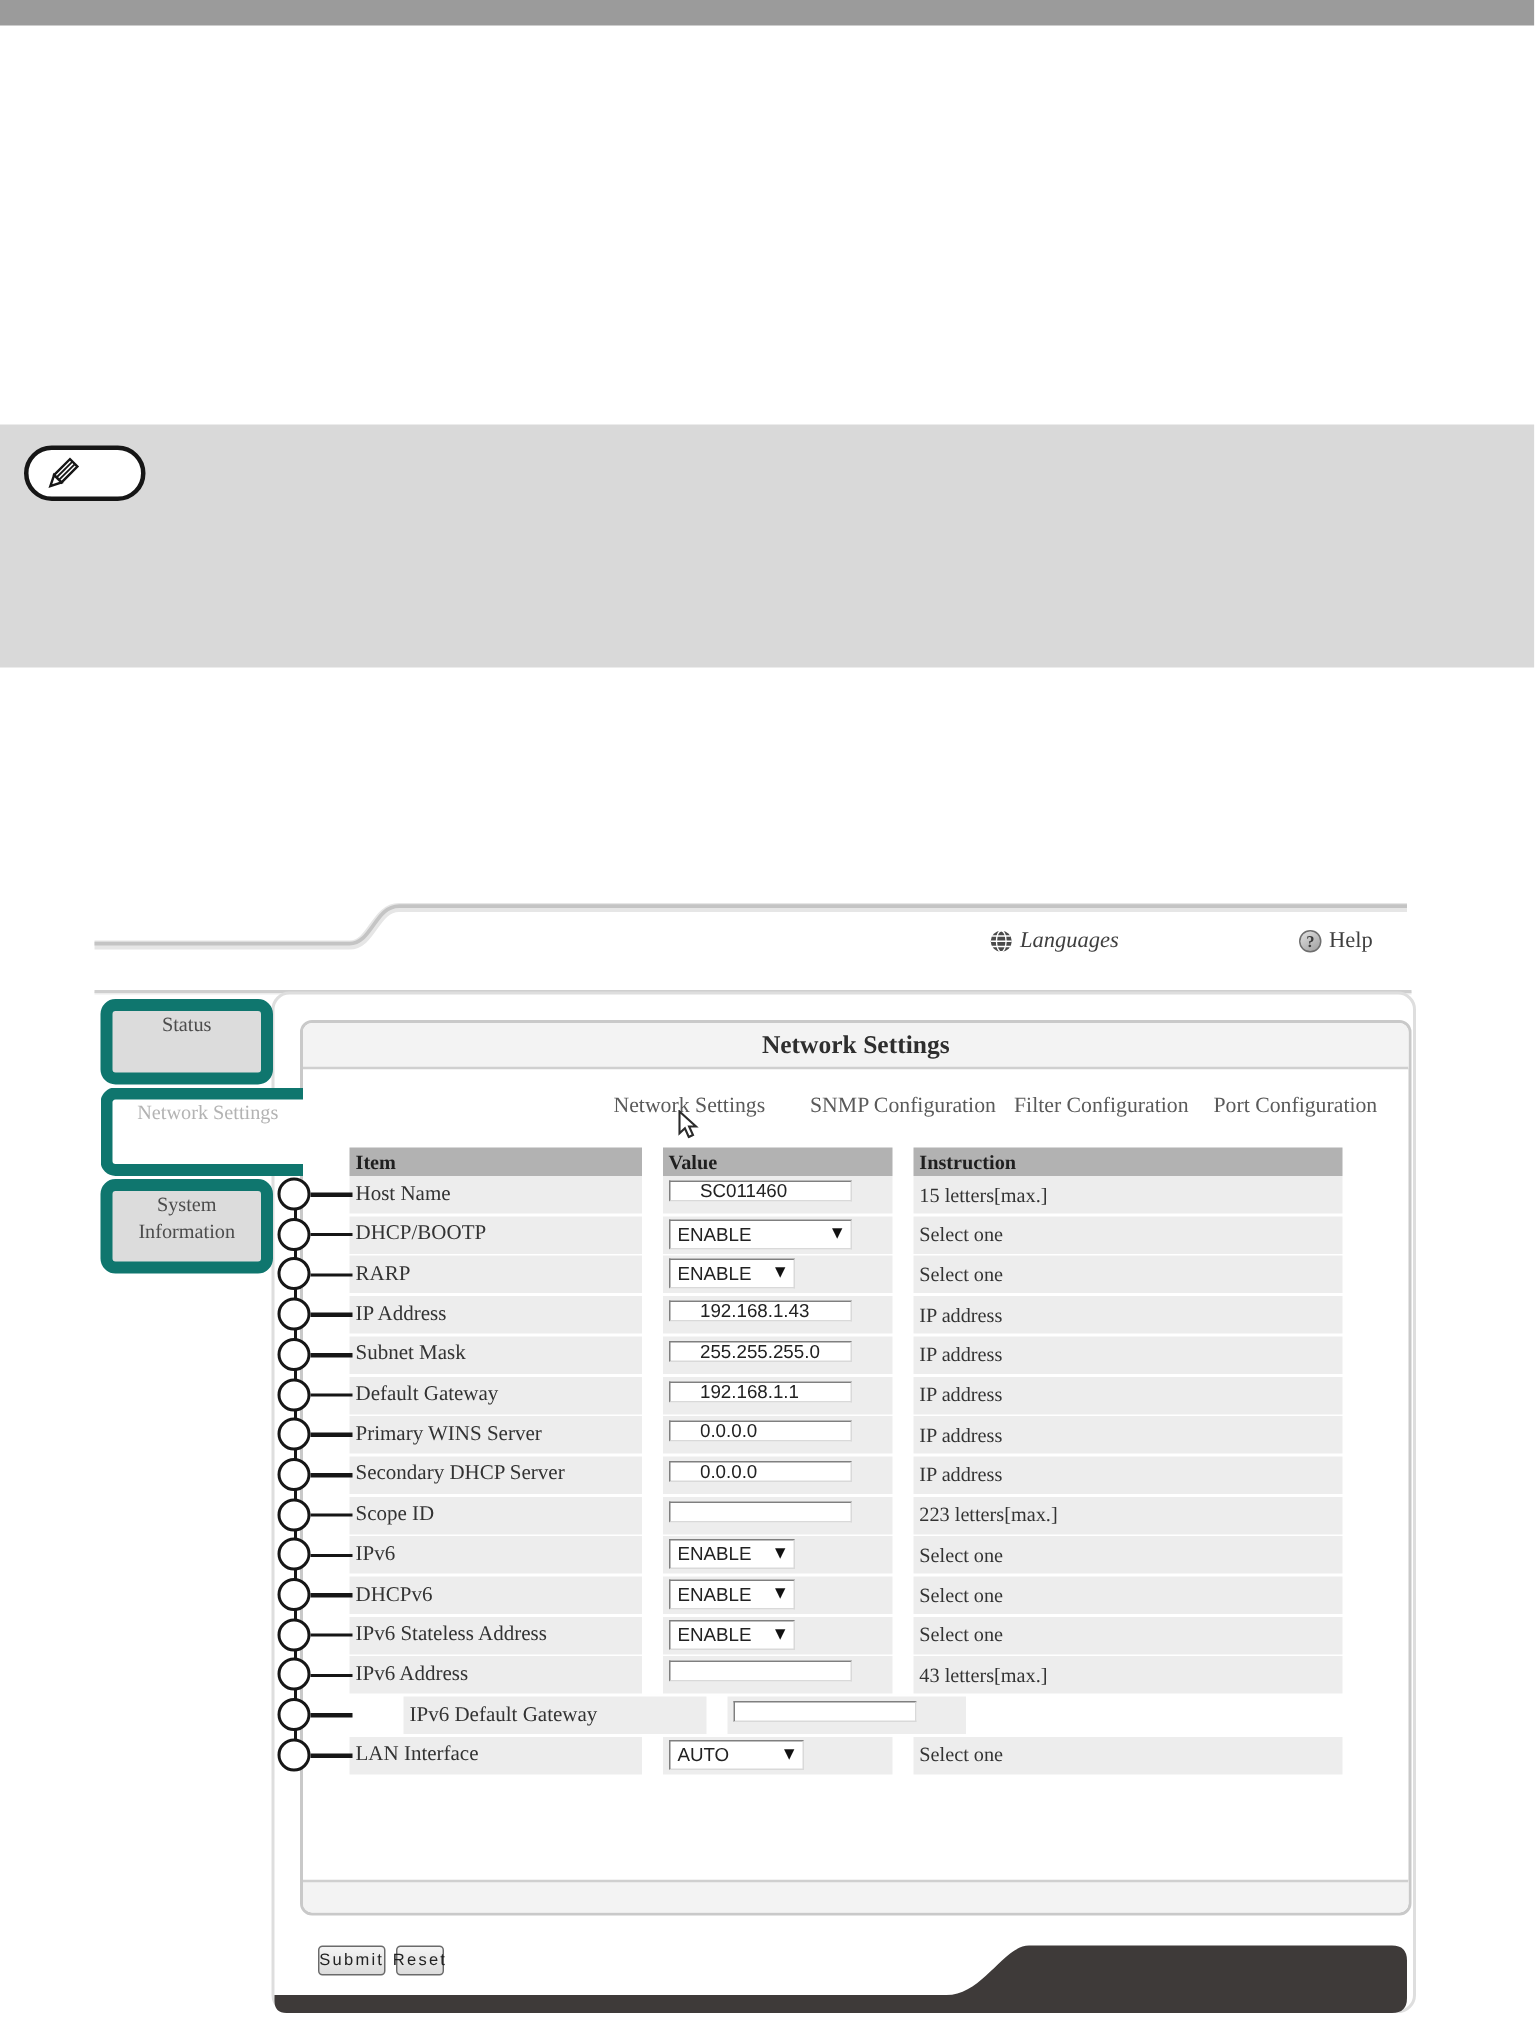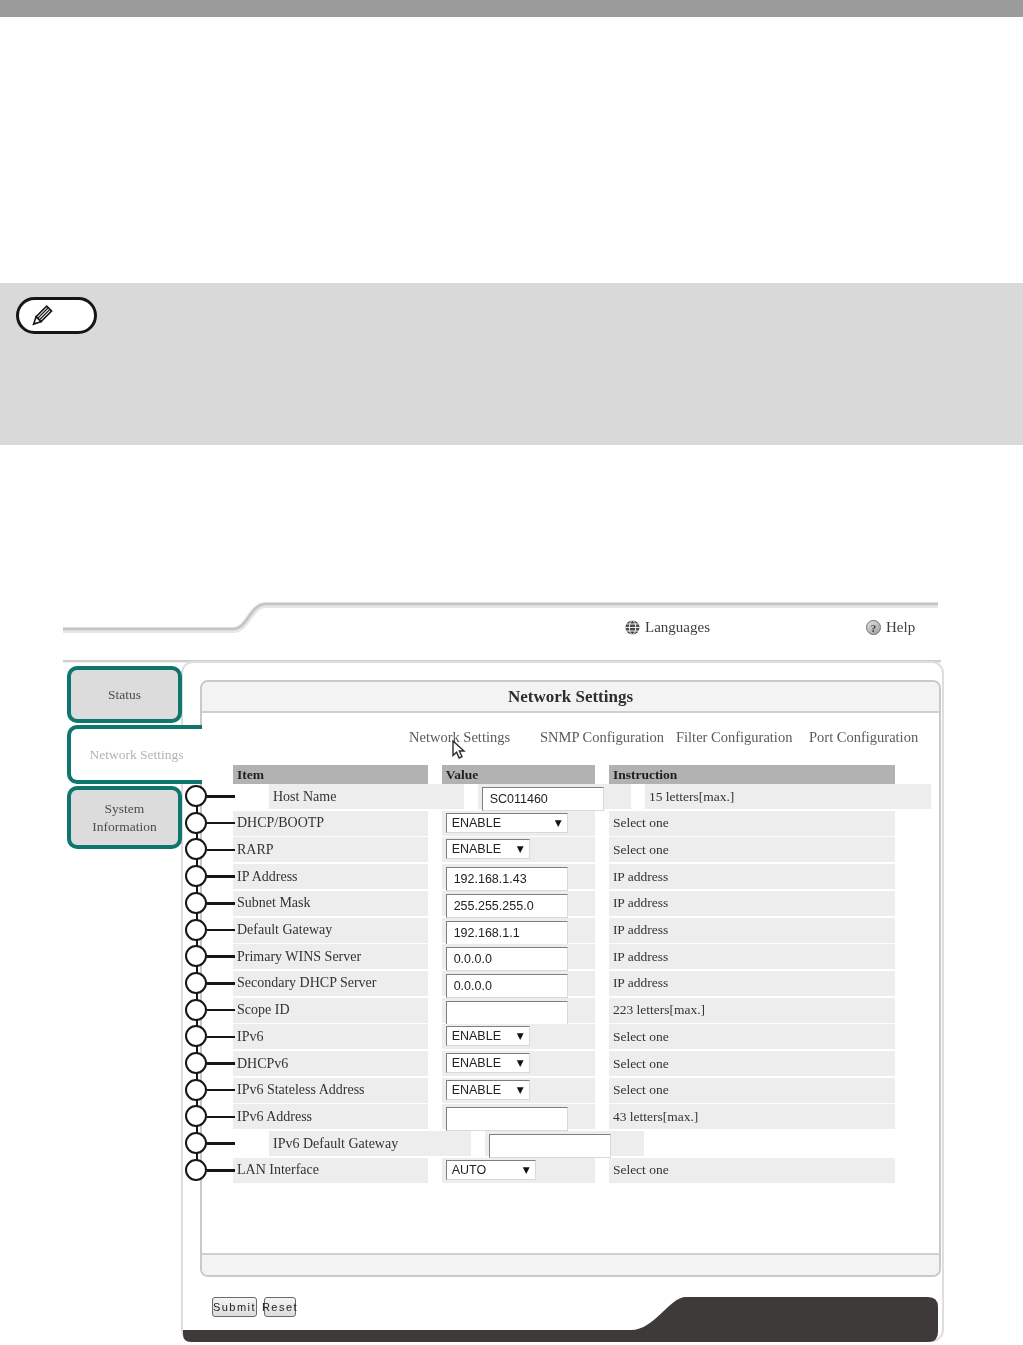--- a/index.html
+++ b/index.html
@@ -19,22 +19,22 @@
   #step-svg{left:60px;top:596px;}
   .hdr-link{top:618px;height:18px;display:flex;align-items:center;gap:5px;font-size:15px;color:#3f3f3f;cursor:pointer;}
   #help-qicon{width:15px;height:15px;border-radius:50%;border:1px solid #6e6e6e;
               background:linear-gradient(145deg,#e2e2e2,#9e9e9e);color:#3c3c3c;font-weight:bold;
               font-size:11px;line-height:15px;text-align:center;box-sizing:border-box;}
 
   
   #outer{left:181px;top:661px;width:763px;height:681px;background:#fff;border:2px solid #dedede;
          border-radius:12px;box-sizing:border-box;}
   #top-rule{left:63px;top:660px;width:878px;height:2px;background:#cfcfcf;box-shadow:0 1px 0 #ececec;}
-  .tab{left:67px;box-sizing:border-box;background:#dcdcdc;border:4px solid #0f766e;border-radius:10px;
-       width:115px;display:flex;align-items:center;justify-content:center;text-align:center;
+  .tab{left:67px;box-sizing:border-box;background:#dcdcdc;border:8px solid #0f766e;border-radius:10px;
+       width:115px;display:flex;justify-content:center;text-align:center;
        font-size:13.5px;color:#4c4c4c;line-height:1.3;cursor:pointer;z-index:5;}
   .tab.active{background:#fff;color:#b3b3b3;width:135px;border-right:none;border-radius:10px 0 0 10px;}
 
   
   #panel{left:200px;top:680px;width:741px;height:597px;background:#fff;border:2px solid #c9c9c9;
          border-radius:8px;box-sizing:border-box;}
   #panel-title-bar{left:202px;top:682px;width:737px;height:31px;background:#f3f3f3;border-bottom:2px solid #cfcfcf;
          border-radius:6px 6px 0 0;display:flex;align-items:center;justify-content:center;box-sizing:border-box;}
   #panel-title{font-weight:bold;font-size:17px;color:#2e2e2e;}
   #panel-footer{left:202px;top:1253px;width:737px;height:22px;background:#f3f3f3;border-top:2px solid #cfcfcf;
@@ -45,23 +45,23 @@
   .trow{position:absolute;left:233px;width:662px;display:flex;gap:14px;}
   .cell{box-sizing:border-box;padding-left:4px;display:flex;align-items:center;}
   .c-item{width:202px;} .c-value{width:159px;position:relative;} .c-instr{width:297px;}
   #thead{top:765px;height:19px;}
   #thead .cell{background:#b2b2b2;font-weight:bold;font-size:13.5px;color:#1f1f1f;}
   .drow .cell{background:#ededed;font-size:14px;color:#333;}
   .drow{height:25px;}
   .instr{font-size:13.5px;color:#333;}
 
   
-  .tinput{position:absolute;left:4px;top:3px;width:122px;height:24px;box-sizing:border-box;
+  .tinput{position:absolute;left:4px;top:3px;width:122px;height:14px;box-sizing:border-box;
           border:1.5px solid;border-color:#7f7f7f #d9d9d9 #d9d9d9 #7f7f7f;background:#fff;
-          font-family:"Liberation Sans",sans-serif;font-size:12.5px;color:#222;padding:0 0 0 7px;outline:none;}
+          font-family:"Liberation Sans",sans-serif;font-size:12.5px;color:#222;padding:0 0 0 20px;outline:none;}
   .sel{position:absolute;left:4px;top:2px;height:20px;box-sizing:border-box;
        border:1.5px solid;border-color:#7f7f7f #d9d9d9 #d9d9d9 #7f7f7f;background:#fff;cursor:pointer;
        font-family:"Liberation Sans",sans-serif;font-size:12.5px;color:#222;
        display:flex;align-items:center;padding-left:5px;}
   .sel .arrow{position:absolute;right:5px;top:50%;transform:translateY(-52%);font-size:9px;color:#111;
        font-family:"DejaVu Sans",sans-serif;}
 
   
   .co-circle{position:absolute;left:185px;width:18px;height:18px;border:2.5px solid #161616;border-radius:50%;
              background:#fff;z-index:31;box-sizing:content-box;}
@@ -96,21 +96,21 @@
       </svg>
     </div>
   </div>
 
 
   <svg class="abs" id="step-svg" width="881" height="44" viewBox="0 0 881 44">
     <path d="M3 34 L173 34 C188 34 190 9 206 9 L878 9" fill="none" stroke="#e6e6e6" stroke-width="6"></path>
     <path d="M3 33 L173 33 C188 33 190 8 206 8 L878 8" fill="none" stroke="#c4c4c4" stroke-width="2.5"></path>
   </svg>
 
-  <div class="abs hdr-link" style="left:625px;">
+  <div class="abs hdr-link" style="left:660px;font-style:italic;">
     <svg width="15" height="15" viewBox="0 0 15 15">
       <circle cx="7.5" cy="7.5" r="7" fill="#4a4a4a"></circle>
       <ellipse cx="7.5" cy="7.5" rx="3.2" ry="7" fill="none" stroke="#ffffff" stroke-width="0.9"></ellipse>
       <line x1="0.5" y1="7.5" x2="14.5" y2="7.5" stroke="#ffffff" stroke-width="0.9"></line>
       <line x1="1.4" y1="4" x2="13.6" y2="4" stroke="#ffffff" stroke-width="0.9"></line>
       <line x1="1.4" y1="11" x2="13.6" y2="11" stroke="#ffffff" stroke-width="0.9"></line>
     </svg>
     <span>Languages</span>
   </div>
 
@@ -148,21 +148,21 @@
   <svg class="abs" id="cursor" width="14" height="19" viewBox="0 0 14 19">
     <path d="M1 1 L1 15.5 L4.6 12.2 L7.2 18 L10 16.7 L7.4 11 L12 11 Z" fill="#fff" stroke="#2b2b2b" stroke-width="1.4"></path>
   </svg>
 
   <div class="abs trow" id="thead">
       <div class="cell c-item">Item</div>
       <div class="cell c-value">Value</div>
       <div class="cell c-instr">Instruction</div>
     </div>
   <div id="tbody">
-      <div class="abs trow drow" style="top: 784px; margin-left: 36px;">
+      <div class="abs trow drow" style="top: 784px;">
         <div class="cell c-item">
           <span>Host Name</span>
         </div>
         <div class="cell c-value">
           <input class="tinput" type="text" value="SC011460" style="">
         </div>
         <div class="cell c-instr">
           <span class="instr">15 letters[max.]</span>
         </div>
       </div>

